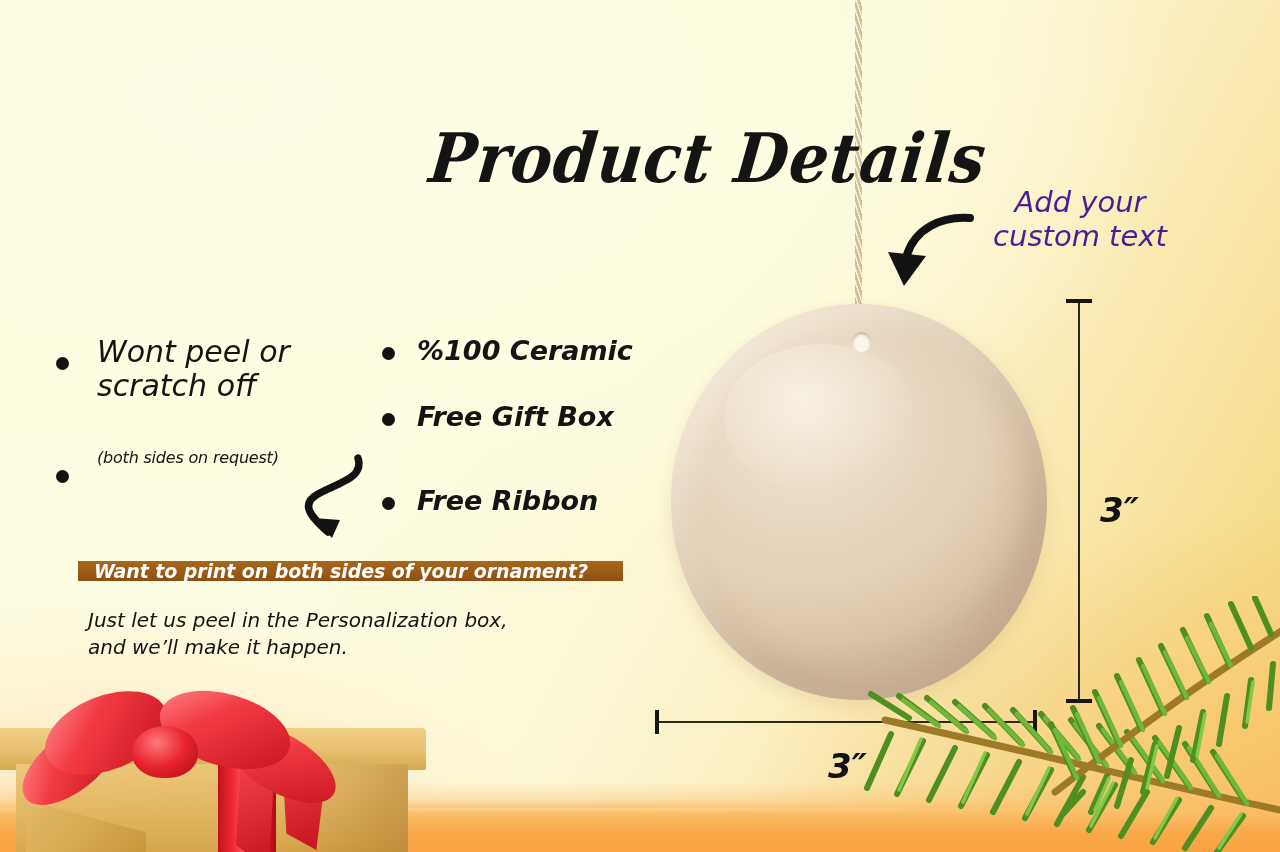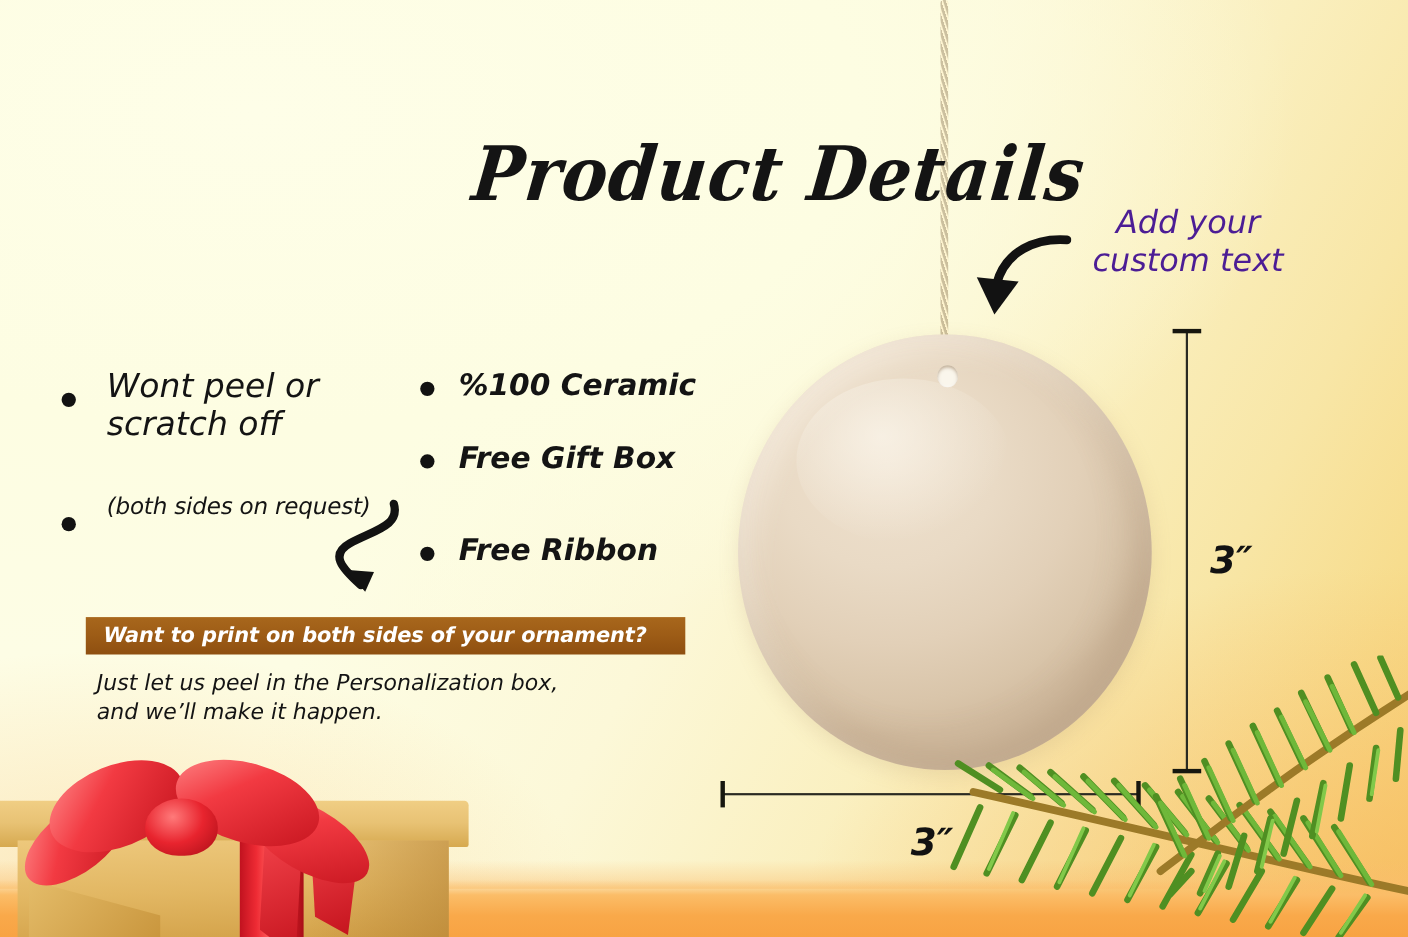--- a/index.html
+++ b/index.html
@@ -96,21 +96,21 @@
   }
 
   
   .col-left .dot { margin-top: 22px; }
   #b-left-0 { left: 56px; top: 305px; width: 300px; }
   #b-left-0 .bullet-text { font-size: 30px; margin-left: 28px; }
   #b-left-1 { left: 56px; top: 418px; width: 310px; }
   #b-left-1 .bullet-text { font-size: 30px; margin-left: 28px; }
   .sub-note {
     display: block;
-    font-size: 21px;
+    font-size: 16px;
     font-style: italic;
     letter-spacing: -0.2px;
     margin-top: 1px;
     color: #141414;
   }
 
   
   .col-right .dot { margin-top: 11px; }
   #b-right-0 { left: 382px; top: 306px; }
   #b-right-1 { left: 382px; top: 372px; }
@@ -125,21 +125,21 @@
     width: 110px;
     height: 110px;
   }
 
   
   .banner {
     position: absolute;
     left: 78px;
     top: 561px;
     width: 545px;
-    height: 34px;
+    height: 20px;
     background: linear-gradient(180deg, #A8671C 0%, #9D5C16 48%, #8E4F10 100%);
     display: flex;
     align-items: center;
   }
   .banner-text {
     font-family: "DejaVu Sans", sans-serif;
     font-style: italic;
     font-weight: 700;
     font-size: 19px;
     color: #FFFFFF;

